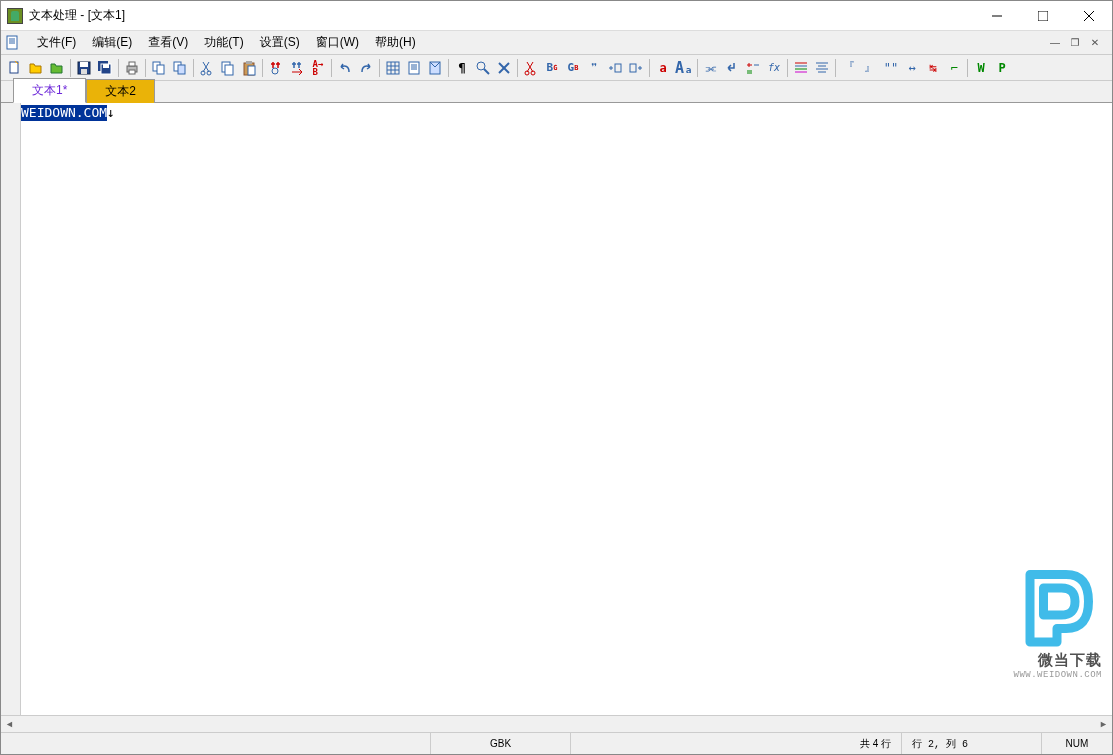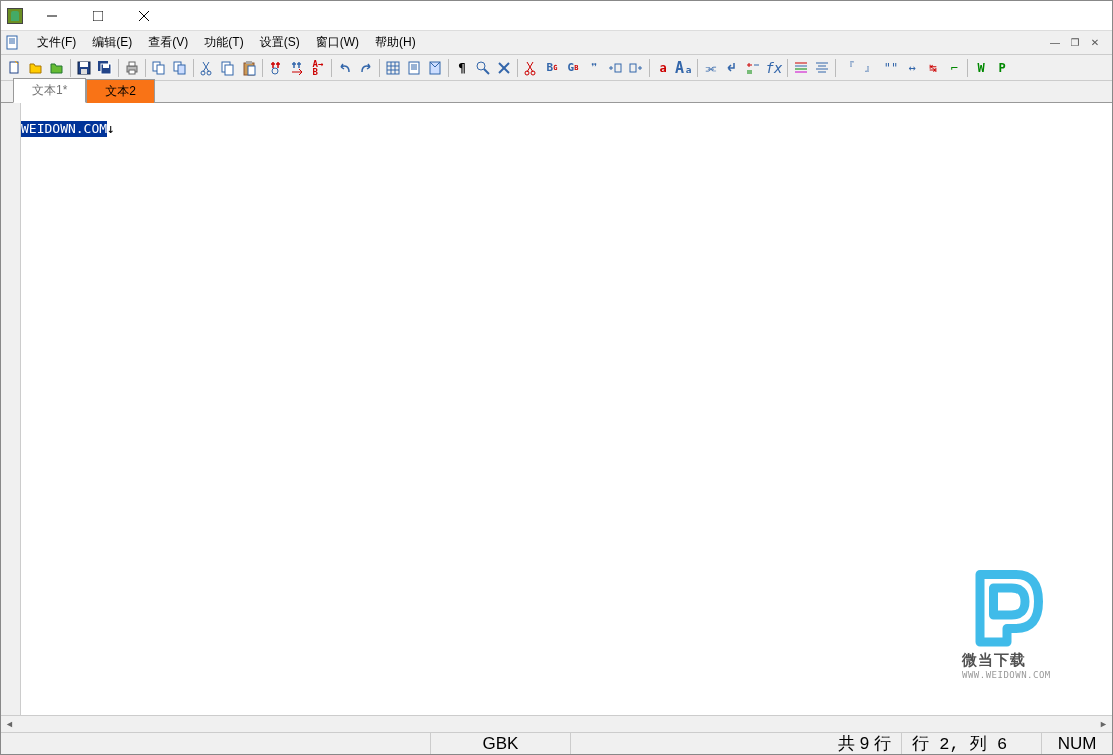--- a/index.html
+++ b/index.html
@@ -13,48 +13,49 @@
 .win-btn { width: 46px; height: 100%; display: flex; align-items: center; justify-content: center; cursor: pointer; }
 .menu-bar { height: 24px; display: flex; align-items: center; padding: 0 4px; background: #f0f0f0; border-bottom: 1px solid #ccc; }
 .menu-icon { width: 16px; height: 16px; margin-right: 8px; display: inline-block; }
 .menu-item { padding: 3px 8px; cursor: pointer; font-size: 12px; }
 .mdi-controls { margin-left: auto; display: flex; gap: 2px; padding-right: 4px; }
 .mdi-btn { width: 18px; height: 16px; display: flex; align-items: center; justify-content: center; cursor: pointer; font-size: 10px; color: #555; border: 1px solid transparent; }
 .toolbar { height: 26px; display: flex; align-items: center; padding: 2px 4px; gap: 1px; background: #f0f0f0; border-bottom: 1px solid #ccc; }
 .tbtn { width: 20px; height: 20px; display: flex; align-items: center; justify-content: center; cursor: pointer; border: 1px solid transparent; font-size: 12px; font-family: monospace; }
 .tsep { width: 1px; height: 18px; background: #bbb; margin: 0 2px; }
 .tab-bar { height: 22px; display: flex; align-items: flex-end; padding-left: 12px; background: #f0f0f0; border-bottom: 1px solid #999; position: relative; }
-.tab { padding: 3px 18px; border: 1px solid #999; border-bottom: none; background: #f97316; cursor: pointer; font-size: 12px; position: relative; top: 1px; margin-right: 0px; }
-.tab.active { background: #fff; color: #737373; border-bottom: 1px solid #fff; }
+.tab { padding: 3px 18px; border: 1px solid #999; border-bottom: none; background: #eab308; cursor: pointer; font-size: 12px; position: relative; top: 1px; margin-right: 0px; }
+.tab.active { background: #fff; color: #6d28d9; border-bottom: 1px solid #fff; }
 .tab-handle { position: absolute; left: 0; top: 0; width: 8px; height: 100%; cursor: pointer; }
 .editor-area { flex: 1; display: flex; overflow: hidden; }
 .left-ruler { width: 20px; background: #f0f0f0; border-right: 1px solid #ccc; }
-.editor { flex: 1; background: #fff; padding: 18px 0 0 0; font-family: SimSun, monospace; font-size: 13px; position: relative; overflow: hidden; }
+.editor { flex: 1; background: #fff; padding: 2px 0 0 0; font-family: SimSun, monospace; font-size: 13px; position: relative; overflow: hidden; }
 .sel { background: #003399; color: #fff; display: inline-block; }
 .suffix { color: #000; }
 .line { line-height: 16px; white-space: pre; }
 .scroll-h { height: 17px; background: #f0f0f0; border-top: 1px solid #ccc; display: flex; align-items: center; }
 .scroll-h .arrow { width: 17px; height: 17px; display: flex; align-items: center; justify-content: center; cursor: pointer; color: #666; font-size: 9px; }
 .scroll-h .track { flex: 1; }
-.status-bar { height: 22px; display: flex; align-items: center; background: #f0f0f0; border-top: 1px solid #ccc; font-size: 17px; }
+.status-bar { height: 22px; display: flex; align-items: center; background: #f0f0f0; border-top: 1px solid #ccc; font-size: 10px; }
 .status-cell { padding: 0 10px; border-right: 1px solid #ccc; height: 100%; display: flex; align-items: center; }
 .status-spacer { flex: 1; }
-.watermark { position: absolute; right: 20px; bottom: 30px; width: 130px; height: 130px; display: flex; flex-direction: column; align-items: flex-start; justify-content: center; pointer-events: none; opacity: 0.85; }
+.watermark { position: absolute; right: 10px; bottom: 30px; width: 130px; height: 130px; display: flex; flex-direction: column; align-items: flex-end; justify-content: center; pointer-events: none; opacity: 0.85; font-family: Liberation Mono, monospace; }
 .watermark svg { width: 90px; height: 90px; }
 .watermark .wm-text { font-size: 15px; font-weight: bold; color: #333; letter-spacing: 1px; }
 .watermark .wm-url { font-size: 9px; color: #888; letter-spacing: 0.5px; }
 .icon-svg { width: 16px; height: 16px; }
 </style>
 </head>
 <body>
 
 <div class="window">
 
   <div class="title-bar">
     <span class="app-icon"></span>
+    <span class="title-text">文本处理 - [文本1]</span>
     <div class="win-controls">
       <div class="win-btn">
           <svg width="10" height="10">
             <line x1="0" y1="5" x2="10" y2="5" stroke="#000"></line>
           </svg>
         </div>
       <div class="win-btn">
           <svg width="10" height="10">
             <rect x="0" y="0" width="10" height="10" fill="none" stroke="#000"></rect>
           </svg>
@@ -261,21 +262,21 @@
       </div>
     <div class="tbtn">
         <svg class="icon-svg" viewBox="0 0 16 16">
           <line x1="2" y1="5" x2="7" y2="5" stroke="#c00"></line>
           <line x1="4" y1="3" x2="4" y2="7" stroke="#c00"></line>
           <line x1="9" y1="5" x2="14" y2="5" stroke="#36a"></line>
           <line x1="2" y1="11" x2="7" y2="11" stroke="#080"></line>
           <line x1="2" y1="13" x2="7" y2="13" stroke="#080"></line>
         </svg>
       </div>
-    <div class="tbtn" style="color:#36a;font-style:italic;font-size:14px;">fx</div>
+    <div class="tbtn" style="color:#36a;font-style:italic;font-size:10px;">fx</div>
     <div class="tsep"></div>
     <div class="tbtn">
         <svg class="icon-svg" viewBox="0 0 16 16">
           <line x1="2" y1="3" x2="14" y2="3" stroke="#c00"></line>
           <line x1="2" y1="6" x2="14" y2="6" stroke="#36a"></line>
           <line x1="2" y1="9" x2="14" y2="9" stroke="#080"></line>
           <line x1="2" y1="12" x2="14" y2="12" stroke="#c0c"></line>
         </svg>
       </div>
     <div class="tbtn">
@@ -322,18 +323,18 @@
   <div class="scroll-h">
     <div class="arrow">◄</div>
     <div class="track"></div>
     <div class="arrow">►</div>
   </div>
 
   <div class="status-bar">
     <div class="status-cell" style="width:430px;"></div>
     <div class="status-cell" style="width:140px;justify-content:center;">GBK</div>
     <div class="status-spacer"></div>
-    <div class="status-cell">共 9 行</div>
+    <div class="status-cell">共 4 行</div>
     <div class="status-cell" style="width:140px;font-family:Liberation Mono, monospace;">行 2, 列 6</div>
     <div class="status-cell" style="width:70px;justify-content:center;border-right:none;">NUM</div>
   </div>
 
 </div>
 
 </body></html>

